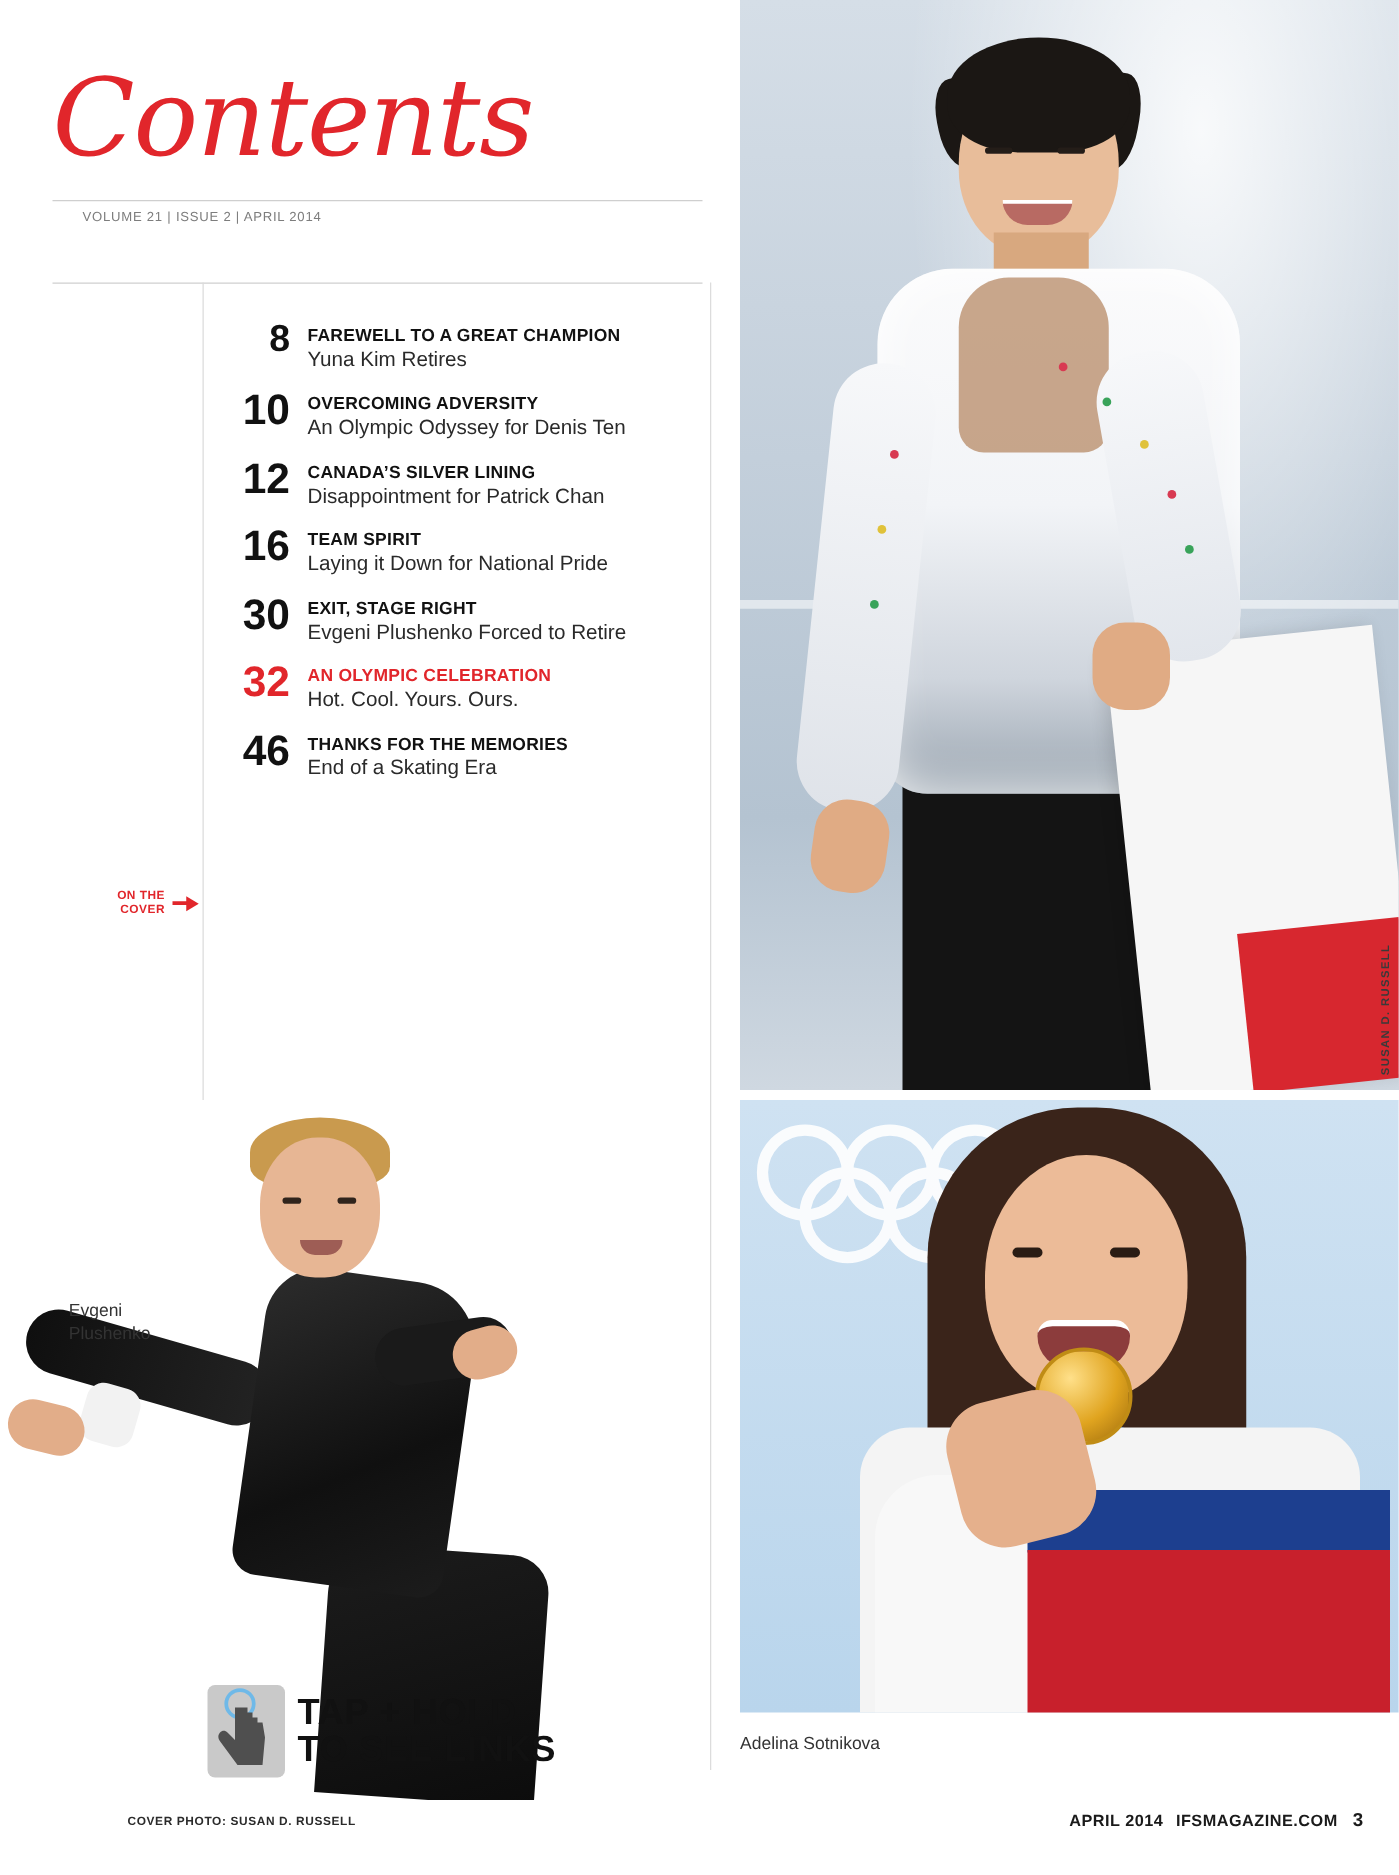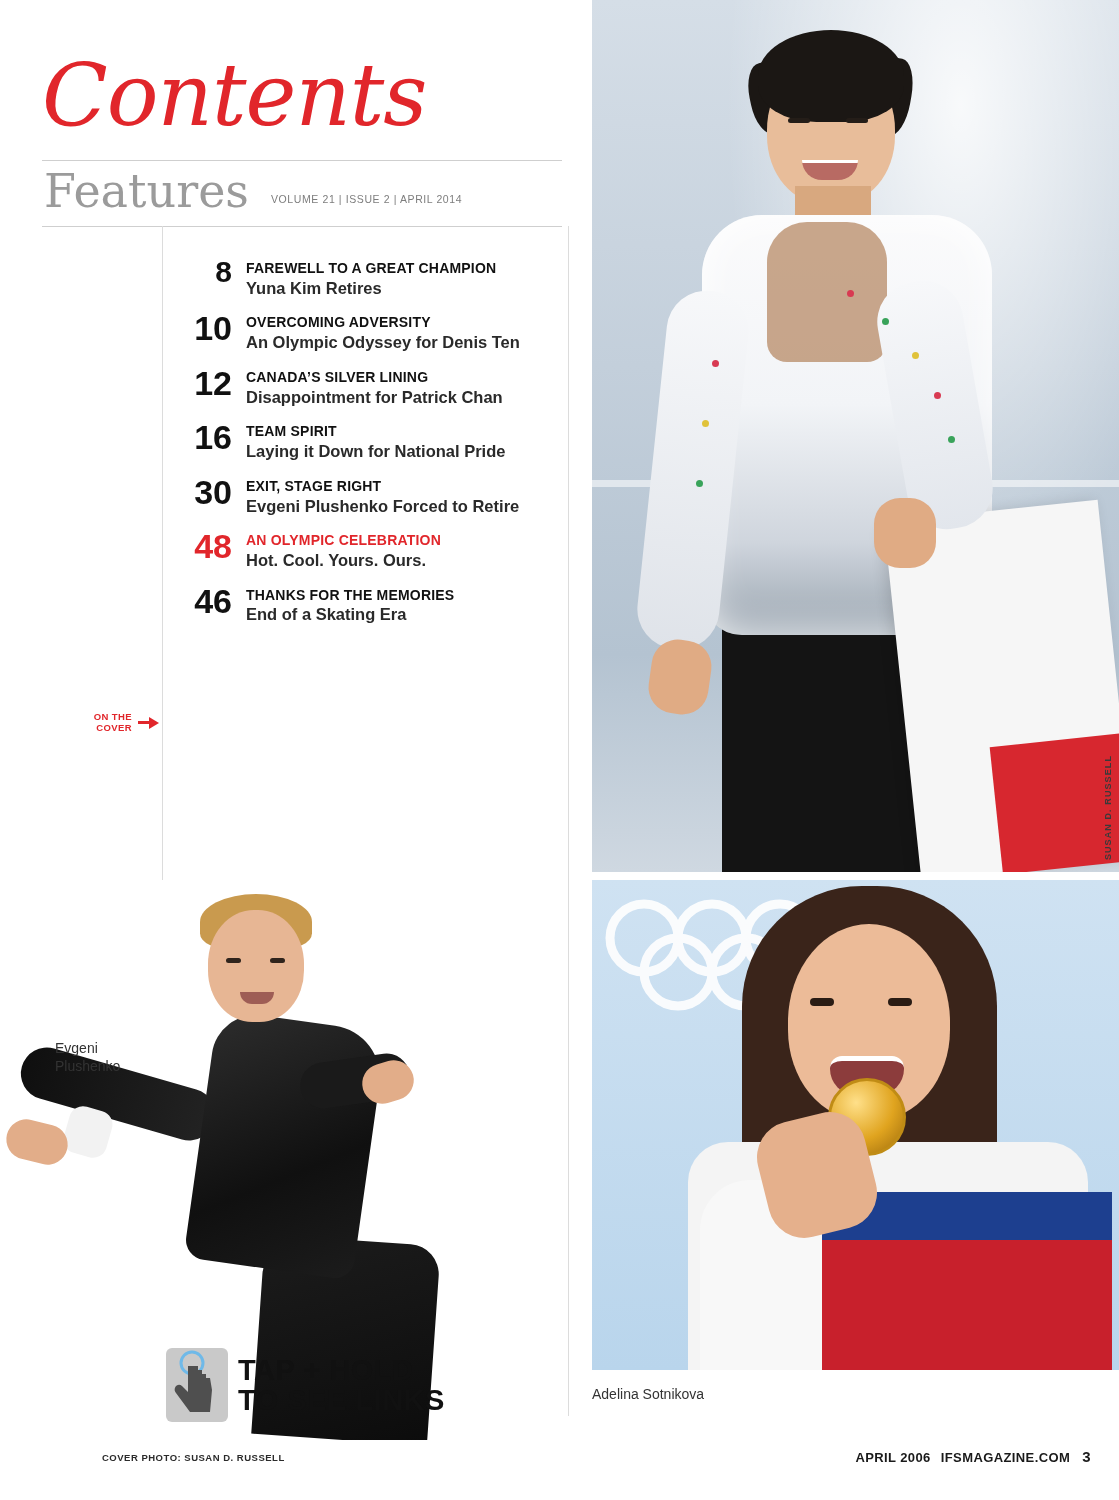--- a/index.html
+++ b/index.html
@@ -119,21 +119,21 @@
     font-size: 14px;
     font-weight: 700;
     letter-spacing: 0.2px;
     line-height: 1.12;
     color: #111;
     text-transform: uppercase;
   }
   .toc-item.cover .toc-title { color: #e1262b; }
   .toc-sub {
     font-size: 16.5px;
-    font-weight: 700;
+    font-weight: 400;
     color: #2a2a2a;
     line-height: 1.2;
     margin-top: 2px;
   }
   .toc-item.two-line .toc-num { font-size: 30px; }
 
   
   .on-cover {
     position: absolute;
     left: 70px;
@@ -607,21 +607,20 @@
 </style>
 </head>
 <body>
 
 <div class="masthead">
   <div class="contents-word">Contents</div>
 </div>
 <div class="rule-top"></div>
 
 <div class="features-row">
-  <div class="features-word">Features</div>
   <div class="issue-line">VOLUME 21 | ISSUE 2 | APRIL 2014</div>
 </div>
 <div class="rule-bottom"></div>
 
 <div class="vrule"></div>
 <div class="vrule2"></div>
 
 <div class="toc">
 
   <div class="toc-item two-line">
@@ -659,21 +658,21 @@
 
   <div class="toc-item">
     <div class="toc-num">30</div>
     <div class="toc-text">
       <div class="toc-title">EXIT, STAGE RIGHT</div>
       <div class="toc-sub">Evgeni Plushenko Forced to Retire</div>
     </div>
   </div>
 
   <div class="toc-item cover">
-    <div class="toc-num">48</div>
+    <div class="toc-num">32</div>
     <div class="toc-text">
       <div class="toc-title">AN OLYMPIC CELEBRATION</div>
       <div class="toc-sub">Hot. Cool. Yours. Ours.</div>
     </div>
   </div>
 
   <div class="toc-item">
     <div class="toc-num">46</div>
     <div class="toc-text">
       <div class="toc-title">THANKS FOR THE MEMORIES</div>
@@ -781,16 +780,16 @@
   </div>
   <div class="tap-hold-text">
     <div>TAP + HOLD</div>
     <div>TO SEE LINKS</div>
   </div>
 </div>
 
 <div class="cover-photo-credit">COVER PHOTO:  SUSAN D. RUSSELL</div>
 
 <div class="footer-right">
-  <span>APRIL 2006</span>
+  <span>APRIL 2014</span>
   <span style="margin-left:6px;">IFSMAGAZINE.COM</span>
   <span class="pg">3</span>
 </div>
 
 </body></html>

